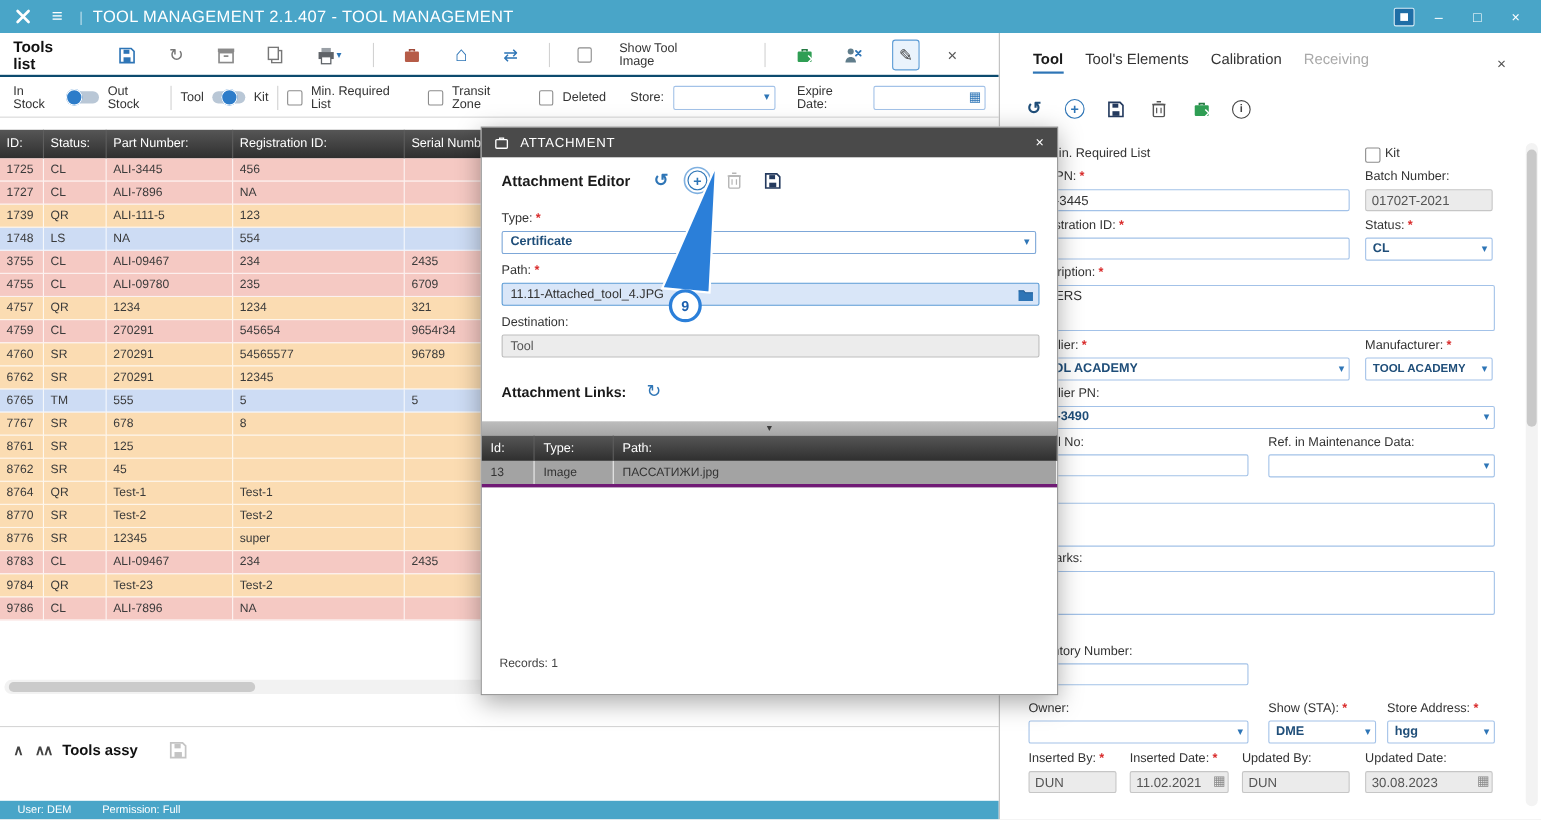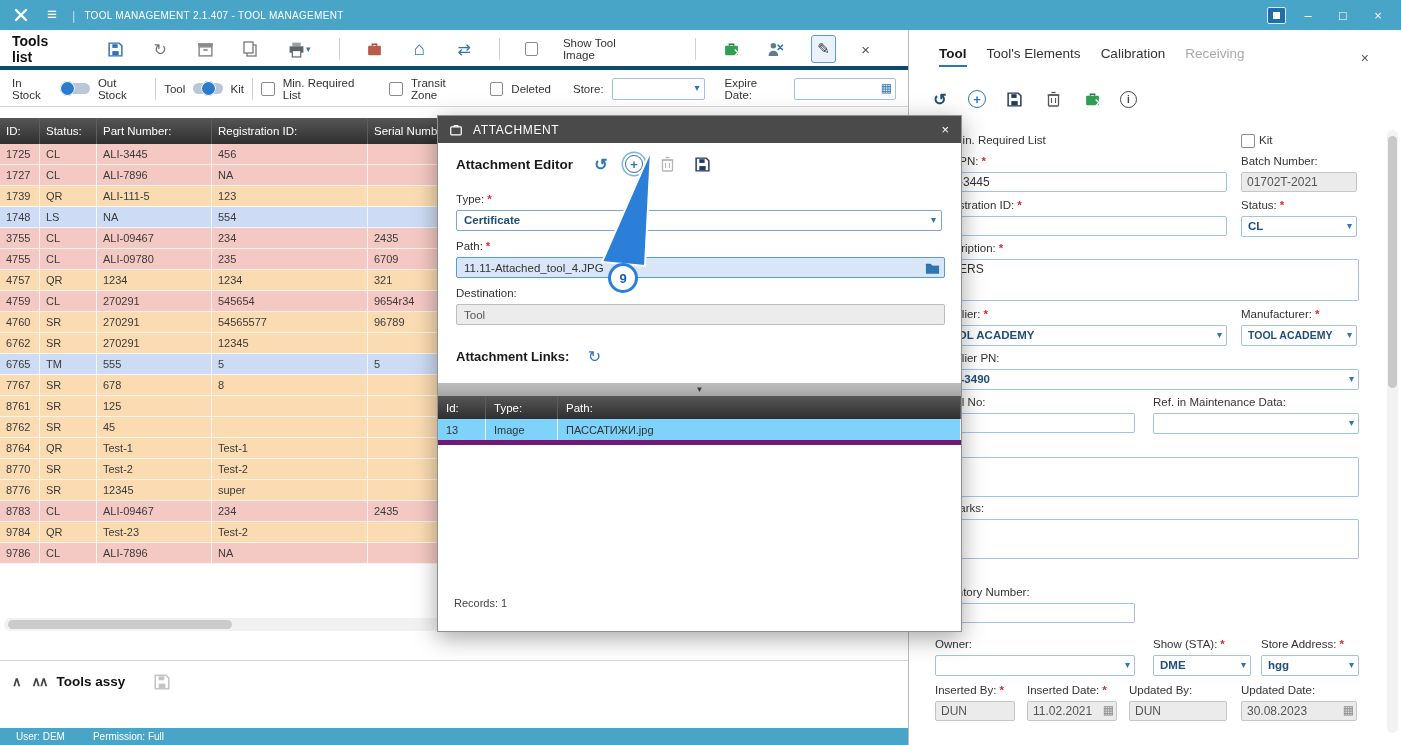--- a/index.html
+++ b/index.html
@@ -1,27 +1,27 @@
 <!DOCTYPE html>
 <html><head>
 <meta charset="utf-8">
 <style>
   html,body{margin:0;padding:0;background:#e9e9e9;}
   body{width:1401px;height:745px;overflow:hidden;font-family:"Liberation Sans",sans-serif;}
   #app{position:relative;width:1401px;height:745px;background:#fff;overflow:hidden;}
   .abs{position:absolute;}
   
   .titlebar{left:0;top:0;width:1401px;height:30px;background:#49a5c8;display:flex;align-items:center;padding:0 10px;box-sizing:border-box;gap:9px;color:#fff;}
-  .titlebar .ttl{font-size:10px;letter-spacing:.3px;}
+  .titlebar .ttl{font-size:15px;letter-spacing:.3px;}
   .titlebar .vsep{color:rgba(255,255,255,.6);font-size:13px;}
   .wbtn{width:26px;height:24px;display:flex;align-items:center;justify-content:center;font-size:13px;color:#fff;}
   .traybadge{width:17px;height:15px;background:#1f6ea6;border:1px solid #d8ecf5;border-radius:2px;display:flex;align-items:center;justify-content:center;}
   .traybadge i{display:block;width:7px;height:7px;background:#fff;}
   
-  .tb1{left:0;top:32px;width:908px;height:38px;background:#fff;border-bottom:4px solid #0c4a6e;display:flex;align-items:center;padding:0 12px;box-sizing:border-box;gap:25px;}
+  .tb1{left:0;top:32px;width:908px;height:38px;background:#fff;border-bottom:2px solid #0c4a6e;display:flex;align-items:center;padding:0 12px;box-sizing:border-box;gap:25px;}
   .tb1 .title{font-size:14px;font-weight:bold;color:#111;margin-right:14px;}
   .tb2{left:0;top:71px;width:908px;height:36px;background:#fff;border-bottom:1px solid #d8d8d8;display:flex;align-items:center;padding:0 12px;box-sizing:border-box;gap:8px;font-size:11.5px;color:#333;}
   .ic{display:flex;align-items:center;justify-content:center;width:22px;height:22px;font-size:16px;}
   .sep{width:1px;height:22px;background:#d2d2d2;}
   .glyph-blue{color:#2e75b6;} .glyph-gray{color:#777;}
   .editbox{border:1px solid #5b9bd5;border-radius:3px;background:#eaf3fc;width:26px;height:26px;display:flex;align-items:center;justify-content:center;font-size:15px;color:#333;}
   .closex{color:#555;font-size:15px;margin-left:auto;margin-right:26px;}
   .cb{display:inline-block;width:12px;height:12px;border:1px solid #8c8c8c;border-radius:2px;background:#fff;vertical-align:-2px;}
   .cblbl{font-size:11.5px;color:#333;}
   .tg{position:relative;width:30px;height:11px;border-radius:6px;background:#b9c7d6;display:inline-block;}
@@ -87,21 +87,21 @@
   .dpath .v{position:absolute;left:7px;top:4px;font-size:11.5px;color:#333;}
   .ddest{position:absolute;left:18px;width:489px;height:21px;background:#ececec;border:1px solid #bdbdbd;border-radius:2px;box-sizing:border-box;}
   .ddest .v{position:absolute;left:7px;top:4px;font-size:11.5px;color:#555;}
   .linksrow{position:absolute;left:18px;top:202px;display:flex;align-items:center;gap:14px;}
   .linksrow .t{font-size:13px;font-weight:bold;color:#1a1a1a;}
   .splitter{position:absolute;left:0;top:240px;width:523px;height:13px;background:linear-gradient(#bdbdbd,#a6a6a6);display:flex;align-items:center;justify-content:center;color:#3c3c3c;font-size:8px;}
   .ltab{position:absolute;left:0;top:253px;width:523px;}
   .lrow{display:grid;grid-template-columns:48px 72px 1fr;}
   .lhead{height:23px;background:linear-gradient(#565656,#2f2f2f);}
   .lhead .th{color:#fff;font-size:11.5px;display:flex;align-items:center;padding-left:8px;border-right:1px solid #5e5e5e;}
-  .lbody .lrow{height:21px;background:#7dd3fc;border-bottom:5px solid #701a75;}
+  .lbody .lrow{height:21px;background:#a3a3a3;border-bottom:3px solid #701a75;}
   .lbody .td{font-size:11px;color:#333;display:flex;align-items:center;padding-left:8px;border-right:1px solid #eee;}
   .drecords{position:absolute;left:16px;bottom:22px;font-size:11px;color:#444;}
   
   .callout{left:585px;top:138px;width:90px;height:162px;z-index:100;overflow:visible;}
   svg{display:block;}
 </style>
 </head>
 <body>
 
 <div id="app">

